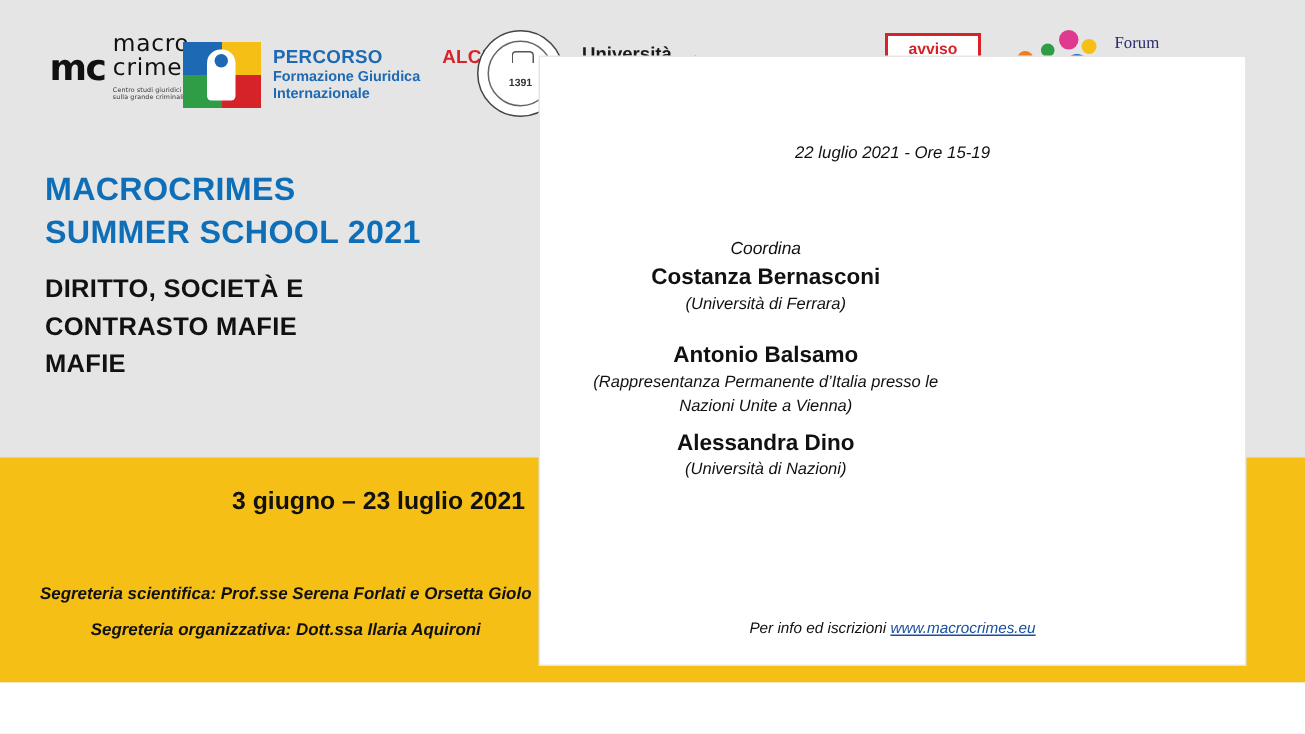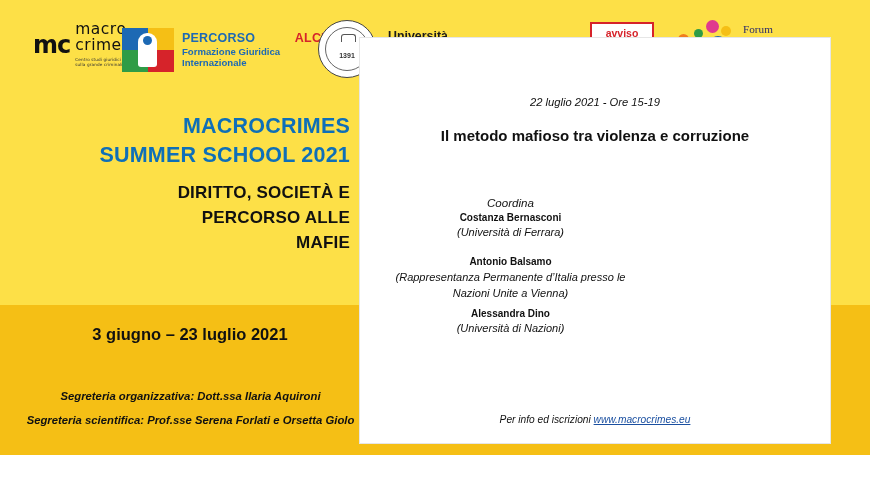--- a/index.html
+++ b/index.html
@@ -10,21 +10,21 @@
     width: 870px;
     height: 489px;
     background: #ffffff;
     font-family: "Liberation Sans", sans-serif;
     overflow: hidden;
     position: relative;
   }
   .poster {
     position: absolute;
     inset: 0;
-    background: #fde047;
+    background: #e5e5e5;
   }
 
   
   .yellow-band {
     position: absolute;
     left: 0;
     top: 305px;
     width: 870px;
     height: 150px;
     background: #f5bf15;
@@ -185,42 +185,42 @@
     font-size: 11.2px; color: #2b2b6b; line-height: 1.18;
     font-family: "Liberation Serif", serif;
   }
   .forum-text .small { font-size: 7.6px; font-style: italic; }
 
   
   .left-col {
     position: absolute;
     left: 30px; top: 112px;
     width: 320px;
-    text-align: right;
+    text-align: left;
   }
   .title-blue {
     color: #0e6fb8;
     font-size: 21.5px;
     font-weight: bold;
     line-height: 1.33;
     letter-spacing: .2px;
   }
   .title-black {
     color: #111;
     font-size: 17px;
     font-weight: bold;
     line-height: 1.36;
     margin-top: 12px;
     letter-spacing: .2px;
   }
   .dates {
     position: absolute;
     left: 30px; top: 325px;
     width: 320px;
-    text-align: center;
+    text-align: right;
     color: #111;
     font-size: 16.5px;
     font-weight: bold;
   }
   .secretariat {
     position: absolute;
     left: 18px; top: 385px;
     width: 345px;
     text-align: center;
     color: #111;
@@ -272,21 +272,21 @@
     text-align: center;
   }
   .role {
     font-size: 11.6px;
     font-style: italic;
     color: #111;
     line-height: 1.5;
     margin-top: 32px;
   }
   .person {
-    font-size: 10px;
+    font-size: 15px;
     font-weight: bold;
     color: #111;
     line-height: 1.45;
   }
   .affil {
     font-size: 11px;
     font-style: italic;
     color: #111;
     line-height: 1.45;
   }
@@ -397,35 +397,34 @@
         <div>Sicurezza</div>
         <div>Urbana</div>
       </div>
     </div>
   </div>
 
   <div class="left-col">
     <div class="title-blue">MACROCRIMES</div>
     <div class="title-blue">SUMMER SCHOOL 2021</div>
     <div class="title-black">DIRITTO, SOCIETÀ E</div>
-    <div class="title-black" style="margin-top:2px">PERCORSO ALLE</div>
+    <div class="title-black" style="margin-top:2px">CONTRASTO MAFIE</div>
     <div class="title-black" style="margin-top:2px">MAFIE</div>
   </div>
 
   <div class="dates">3 giugno – 23 luglio 2021</div>
 
   <div class="secretariat">
+    <div>Segreteria scientifica: Prof.sse Serena Forlati e Orsetta Giolo</div>
     <div>Segreteria organizzativa: Dott.ssa Ilaria Aquironi</div>
-    <div>Segreteria scientifica: Prof.sse Serena Forlati e Orsetta Giolo</div>
   </div>
 
   <div class="panel">
     <div class="panel-date">22 luglio 2021 - Ore 15-19</div>
     <div class="panel-h1">
-      <div>Il metodo mafioso tra violenza e corruzione</div>
     </div>
 
     <div class="panel-body">
 
       <div class="col-left">
         <div class="role">Coordina</div>
         <div class="person">Costanza Bernasconi</div>
         <div class="affil">(Università di Ferrara)</div>
 
         <div class="gap"></div>

